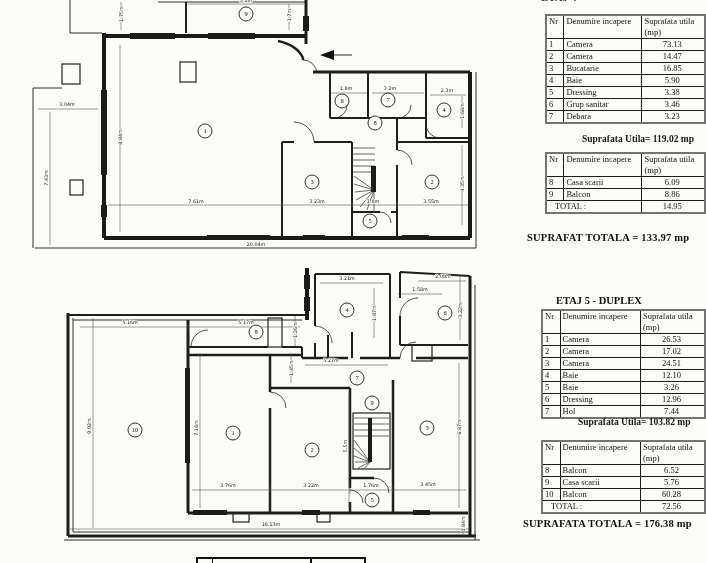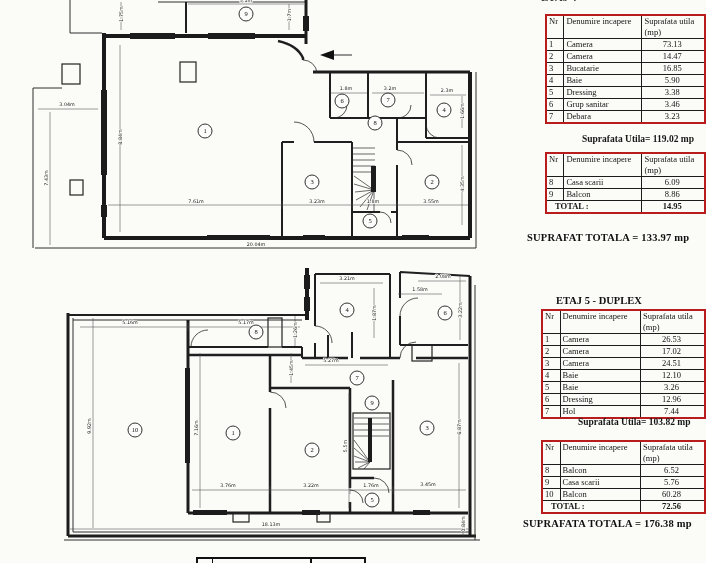--- a/index.html
+++ b/index.html
@@ -21,28 +21,28 @@
   .darkfill{fill:#1c1c1c;stroke:none;}
   .boxline{stroke:#222;stroke-width:1.2;fill:none;}
   .room-circle{fill:#fcfcfa;stroke:#1c1c1c;stroke-width:0.9;}
   .room-num{font:6.5px "Liberation Serif",serif;text-anchor:middle;fill:#111;}
   .dim-label{font:4.8px "DejaVu Sans",sans-serif;text-anchor:middle;fill:#222;
              paint-order:stroke;stroke:#fbfbf8;stroke-width:1.6px;}
   
   .rtable{
     position:absolute;border-collapse:collapse;background:transparent;
     font:8.5px/11px "Liberation Serif",serif;color:#141414;
-    border:2px solid #b91c1c;
+    border:2px solid #737373;
   }
   .rtable th,.rtable td{border:1px solid #1c1c1c;padding:0 2px;vertical-align:top;font-weight:normal;text-align:left;}
   .rtable .c0{width:13px;}
   .rtable .c1{width:80px;}
   .rtable .c2{width:60px;}
   .rtable td.c2{text-align:center;padding-right:4px;}
-  .rtable .total-row td{font-weight:bold;}
+  .rtable .total-row td{font-weight:normal;}
   .rtable .total-row .tlabel{padding-left:8px;}
   .subtotal{position:absolute;font:bold 9.5px "Liberation Serif",serif;color:#171717;white-space:nowrap;padding-left:12px;}
   .grand-total{position:absolute;font:bold 10.5px "Liberation Serif",serif;color:#101010;white-space:nowrap;letter-spacing:0.2px;}
   .etaj-heading{position:absolute;font:bold 10.5px "Liberation Serif",serif;color:#101010;white-space:nowrap;}
   .clip-top{position:absolute;left:541px;top:0;height:5px;width:90px;overflow:hidden;}
   .clip-top span{position:absolute;top:-9px;left:0;font:bold 11px "Liberation Serif",serif;color:#3a3a3a;}
   .title-block{position:absolute;left:196px;top:557px;width:166px;height:6px;
     border:2px solid #111;border-bottom:none;overflow:hidden;}
   .title-block .vdiv{position:absolute;left:112px;top:0;width:2px;height:6px;background:#111;}
   .title-block .vdiv2{position:absolute;left:14px;top:0;width:1px;height:6px;background:#111;}

